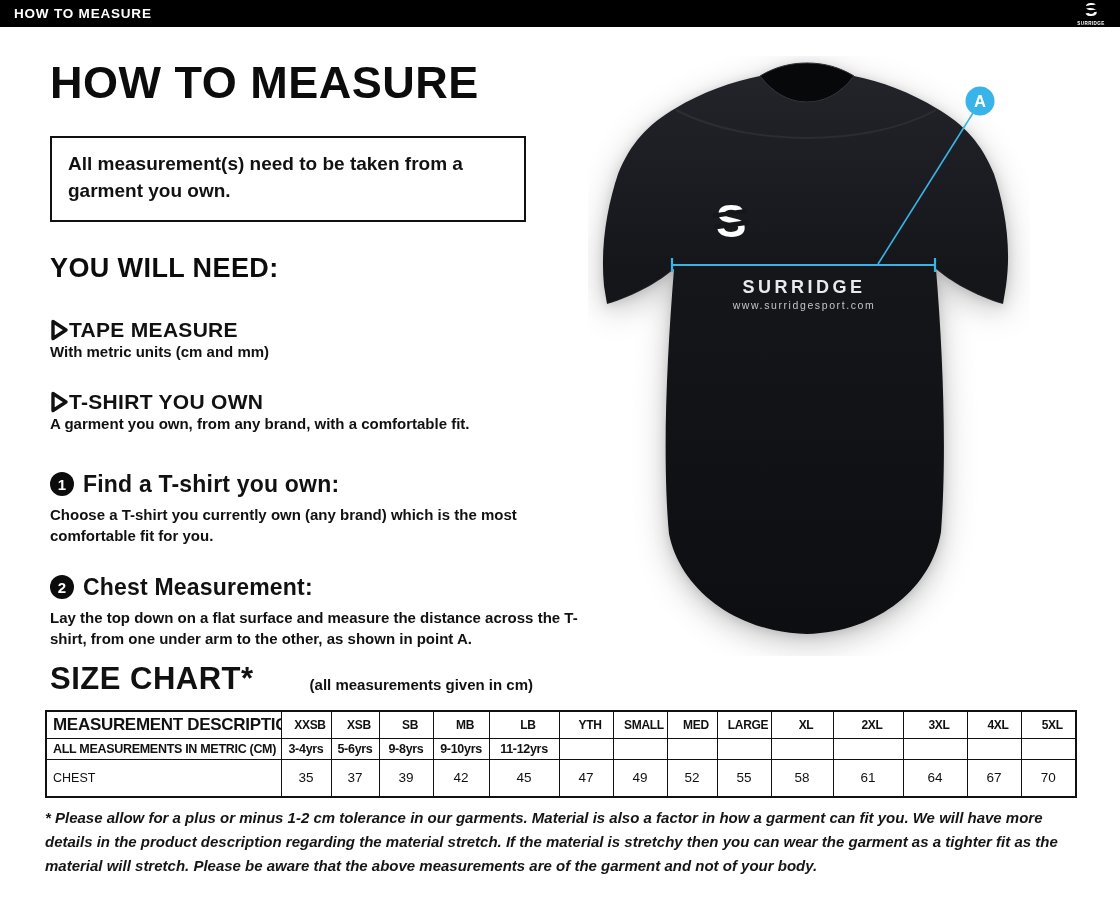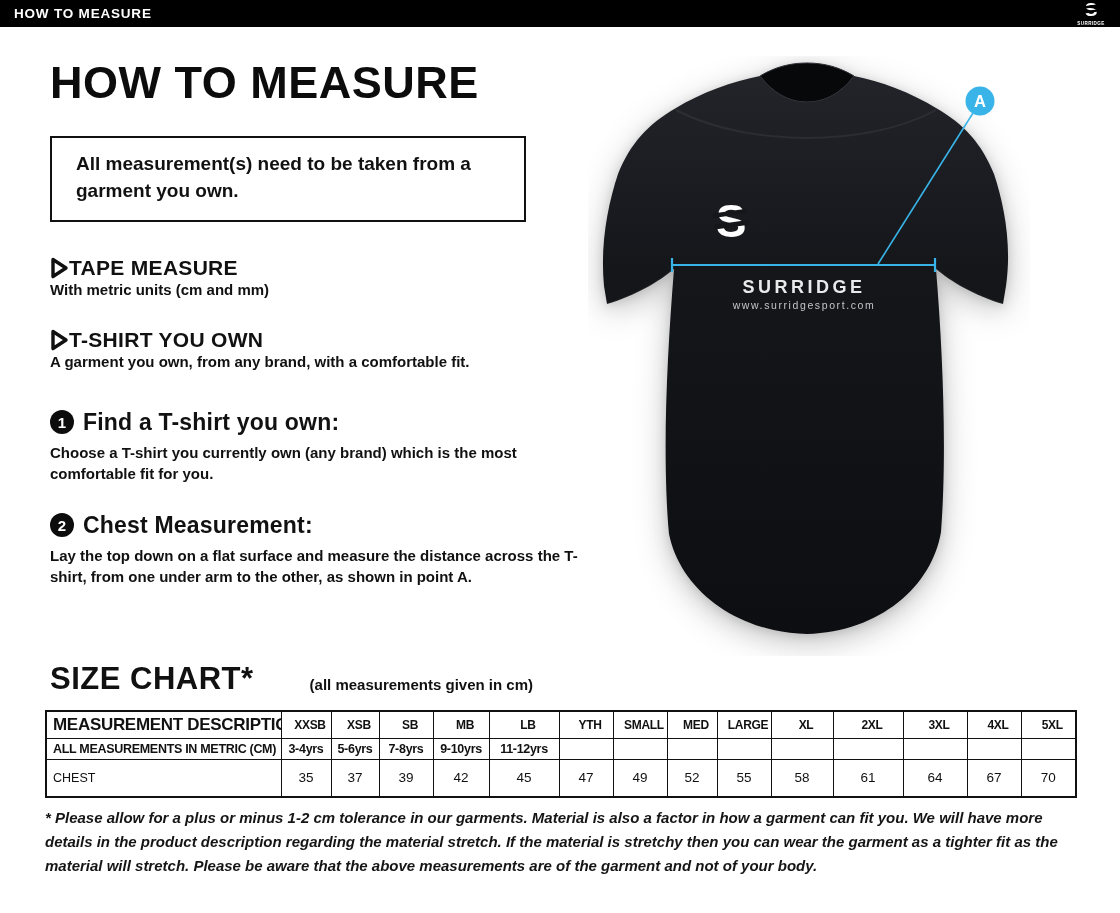--- a/index.html
+++ b/index.html
@@ -10,21 +10,21 @@
   
   .topbar { position:absolute; left:0; top:0; width:1120px; height:27px; background:#000;
     display:flex; align-items:center; }
   .topbar-title { color:#fff; font-size:13.5px; font-weight:bold; letter-spacing:.8px;
     margin-left:14px; }
   .topbar-logo { position:absolute; right:12px; top:1px; width:34px; height:25px; }
 
   
   .left-col { position:absolute; left:50px; top:60px; width:552px; }
   .page-title { font-size:45px; font-weight:800; letter-spacing:.5px; color:#0c0c0c; line-height:1.0; }
-  .notice-box { margin-top:31px; width:476px; border:2px solid #111; padding:13px 16px 15px 24px; }
+  .notice-box { margin-top:31px; width:476px; border:2px solid #111; padding:13px 16px 15px 16px; }
   .notice-box p { font-size:19px; font-weight:bold; line-height:1.42; color:#111; }
   .section-heading { margin-top:31px; font-size:27px; font-weight:800; letter-spacing:.4px; color:#0c0c0c; }
 
   .need-item { margin-top:34px; }
   .need-item.second { margin-top:29px; }
   .need-title-row { display:flex; align-items:center; }
   .need-title { font-size:21px; font-weight:800; letter-spacing:.3px; }
   .need-desc { font-size:15px; font-weight:bold; margin-top:0; line-height:1.3; }
 
   .step { margin-top:37px; }
@@ -79,20 +79,21 @@
     </svg>
   </div>
 
   <div class="left-col">
     <h1 class="page-title">HOW TO MEASURE</h1>
 
     <div class="notice-box">
       <p>All measurement(s) need to be taken from a garment you own.</p>
     </div>
 
+    <h2 class="section-heading">YOU WILL NEED:</h2>
 
     <div class="need-item">
       <div class="need-title-row">
         <svg width="19" height="22" viewBox="0 0 19 22">
           <path d="M3,2.5 L16,11 L3,19.5 Z" fill="none" stroke="#111" stroke-width="3.4" stroke-linejoin="round"></path>
         </svg>
         <span class="need-title">TAPE MEASURE</span>
       </div>
       <div class="need-desc">With metric units (cm and mm)</div>
     </div>
@@ -164,21 +165,21 @@
             <th>3XL</th>
             <th>4XL</th>
             <th>5XL</th>
           </tr>
         </thead>
       <tbody>
           <tr class="row-0">
             <td class="desc-col">ALL MEASUREMENTS IN METRIC (CM)</td>
             <td>3-4yrs</td>
             <td>5-6yrs</td>
-            <td>7-8yrs</td>
+            <td>9-8yrs</td>
             <td>9-10yrs</td>
             <td>11-12yrs</td>
             <td></td>
             <td></td>
             <td></td>
             <td></td>
             <td></td>
             <td></td>
             <td></td>
             <td></td>

